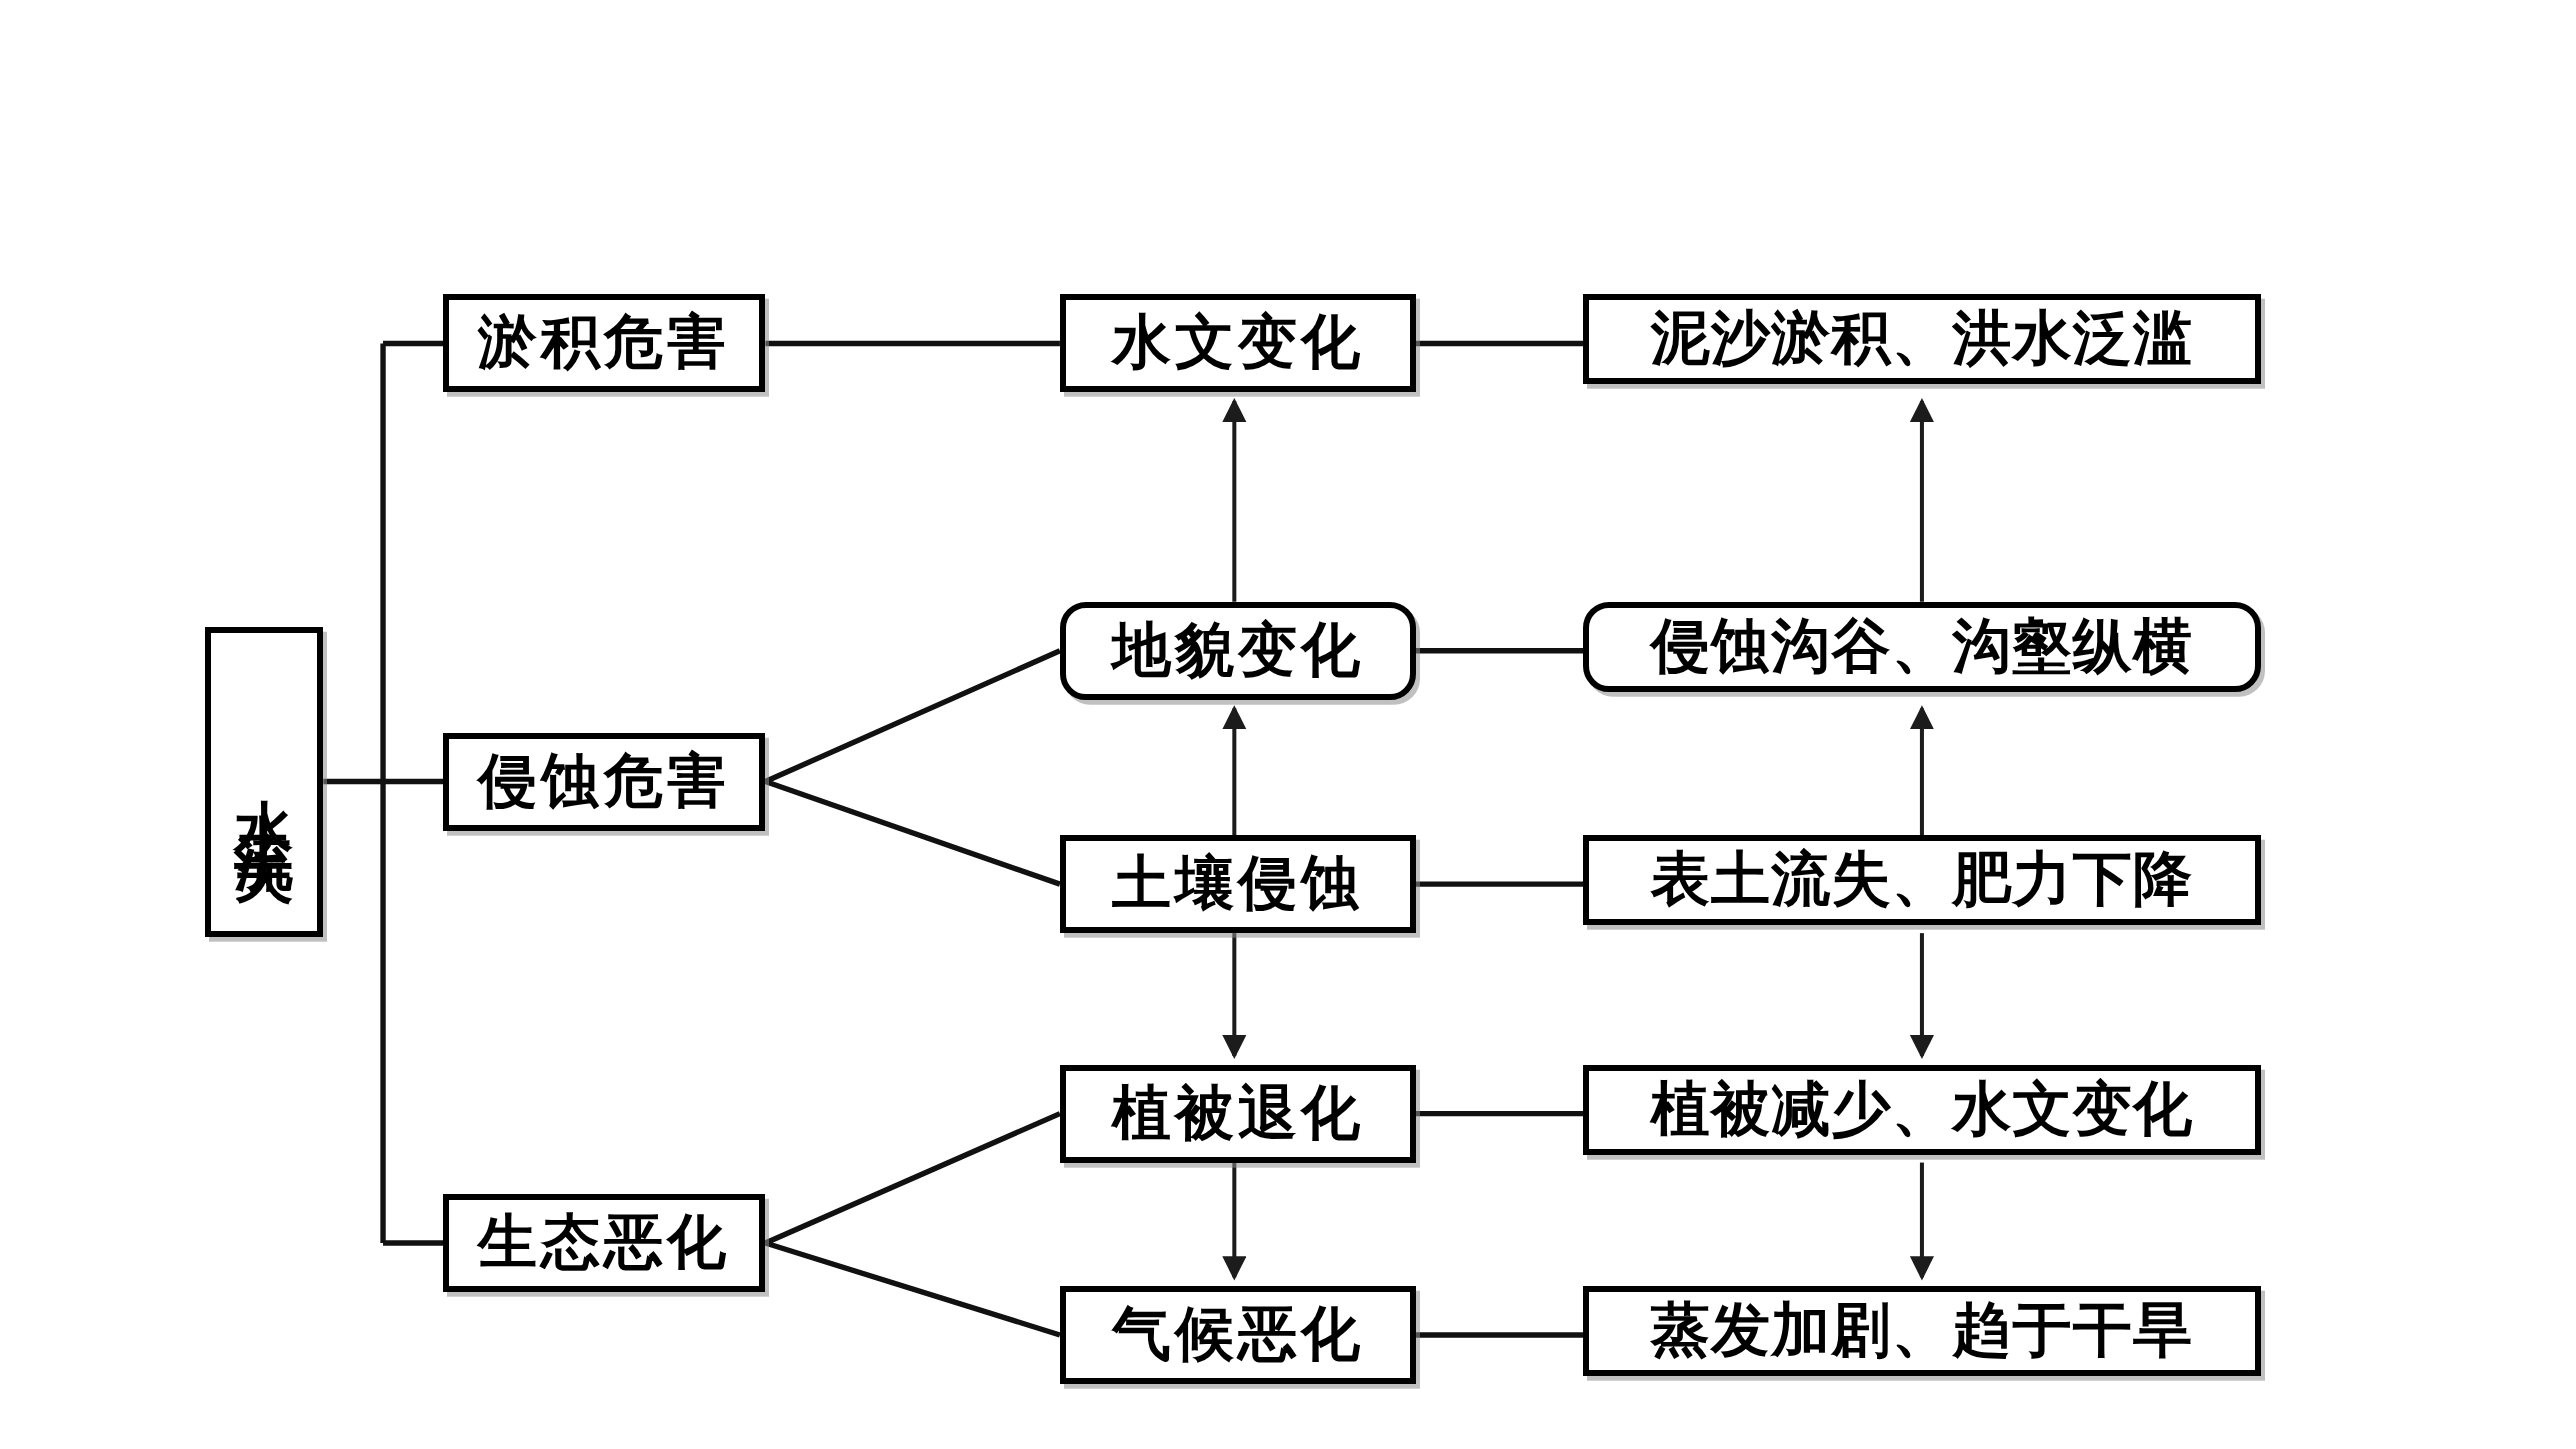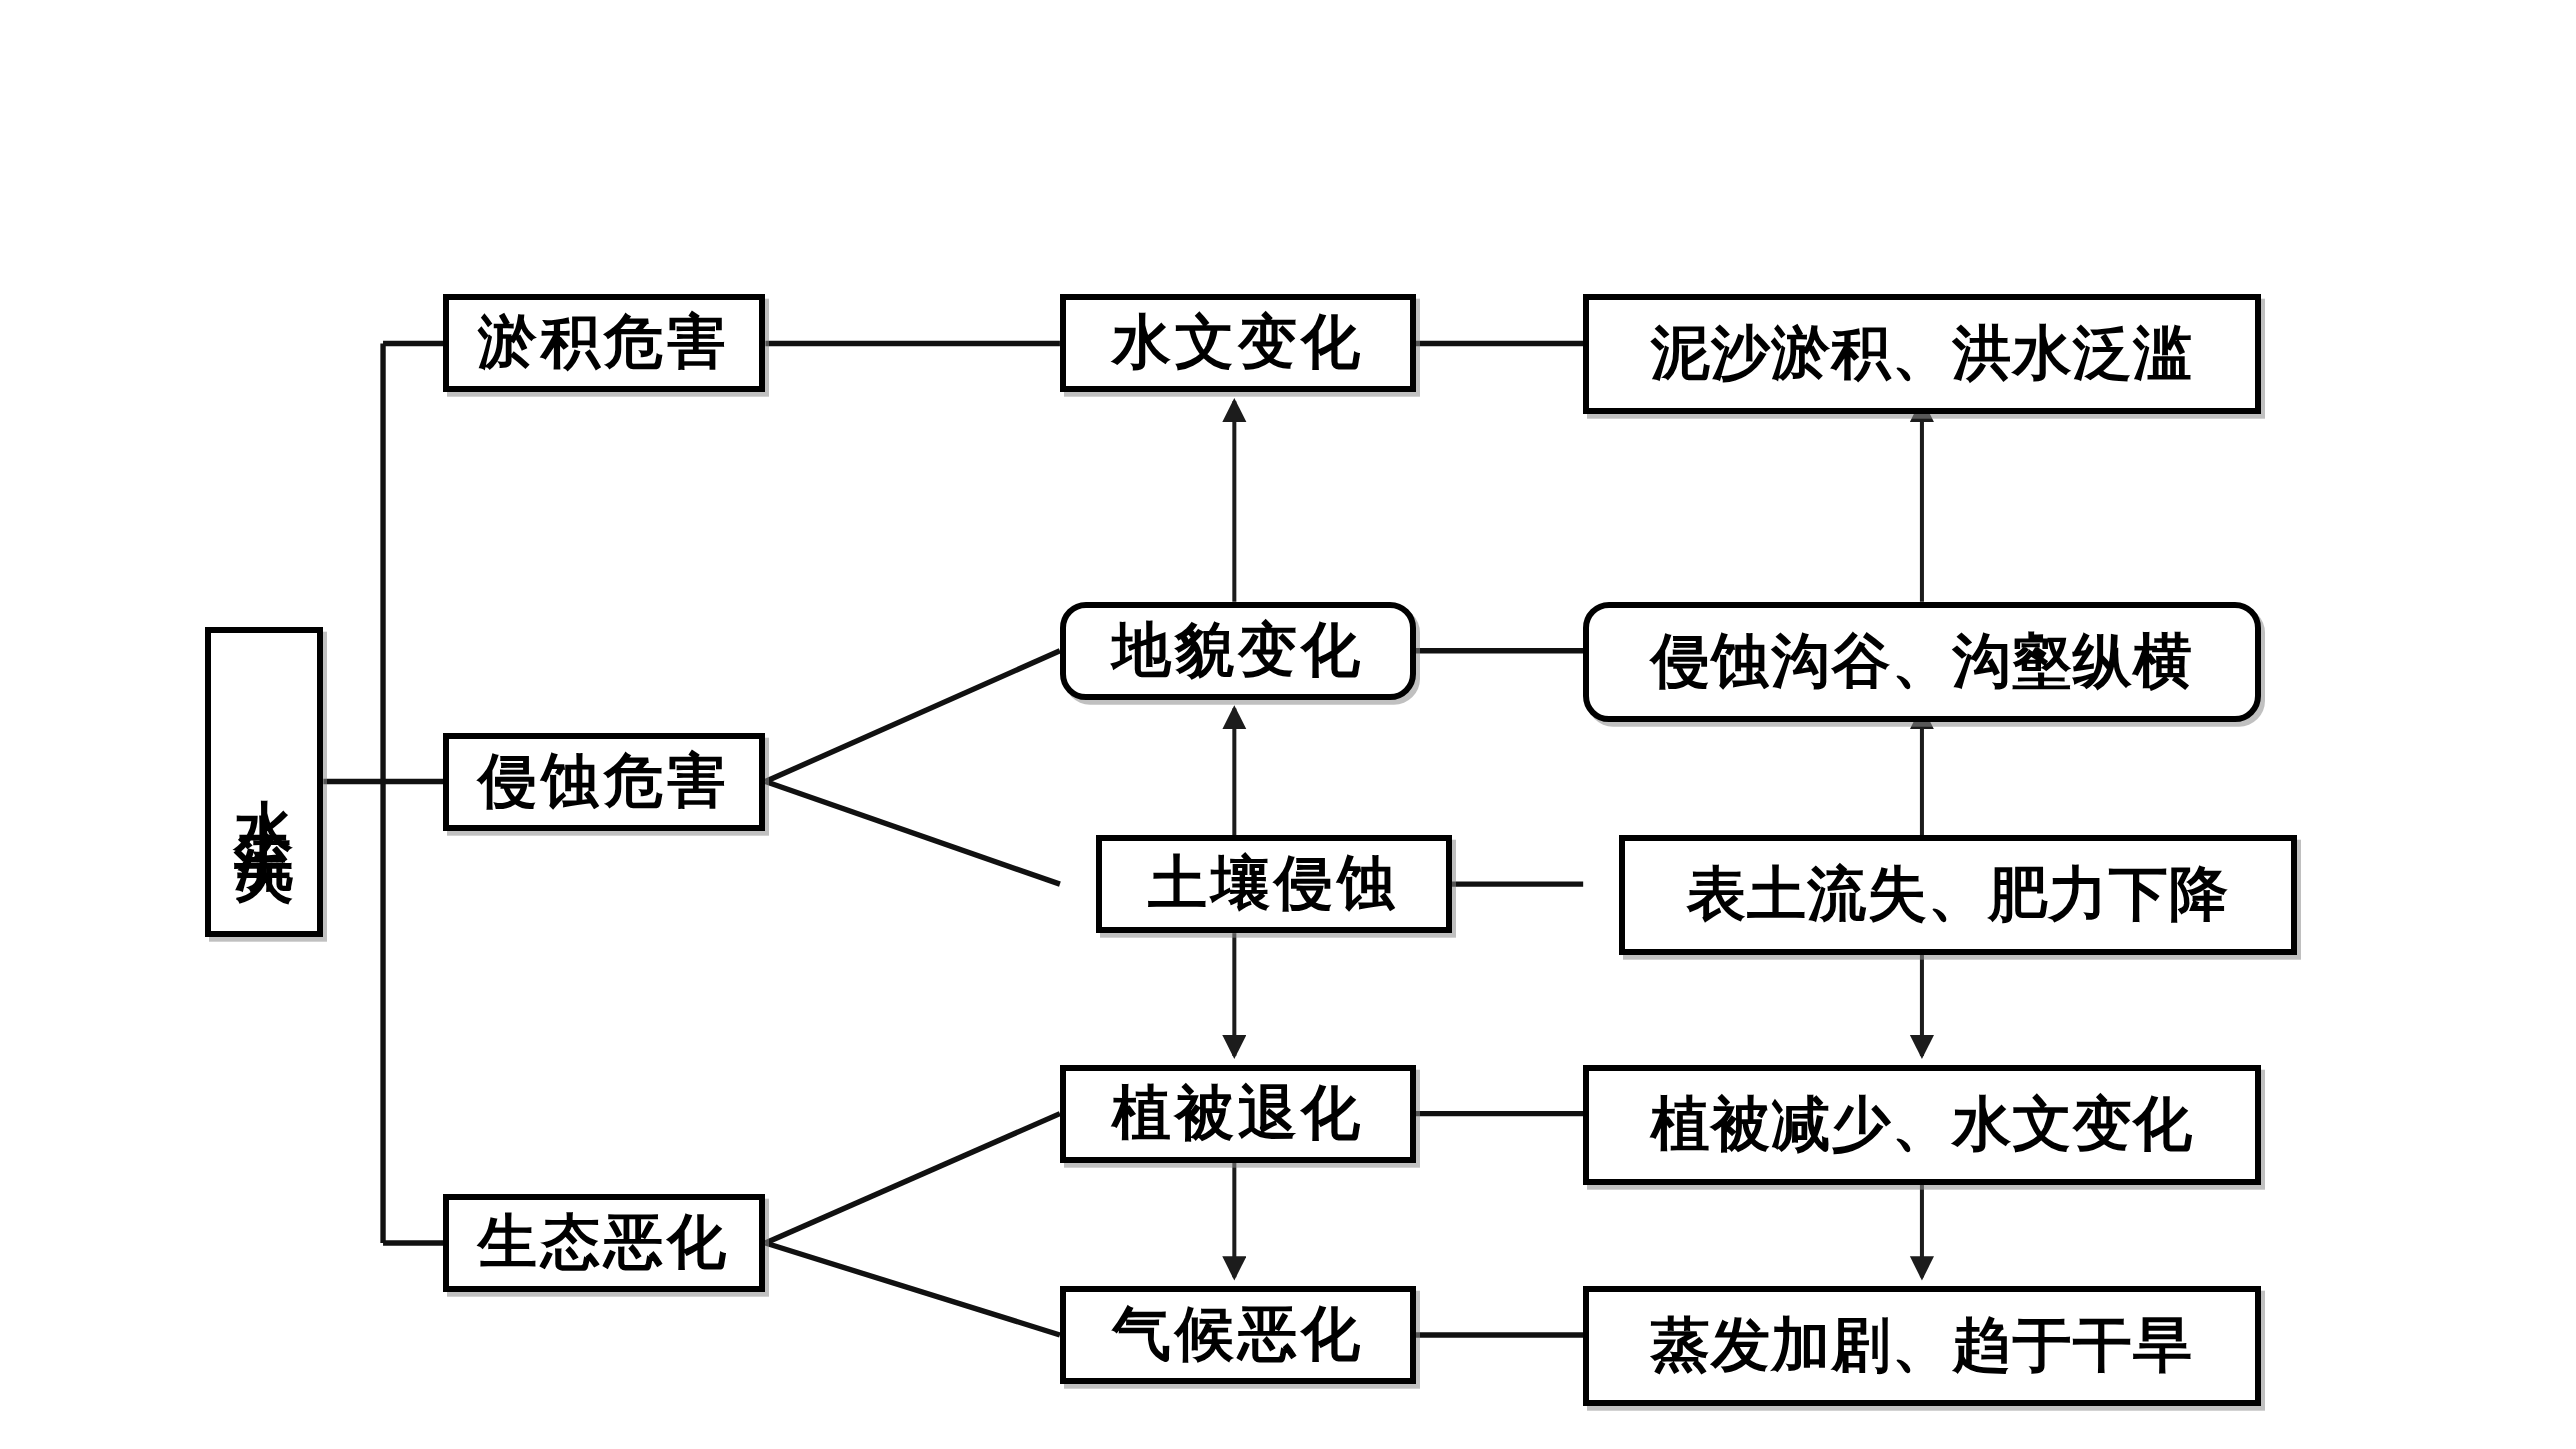--- a/index.html
+++ b/index.html
@@ -57,25 +57,25 @@
     left: 205px; top: 627px;
     width: 118px; height: 310px;
     font-size: 59px;
     writing-mode: vertical-rl;
     text-orientation: upright;
     letter-spacing: 14.8px;
   }
 
   .cat { left: 443px;  width: 322px;  height: 98px; }
   .mid { left: 1060px; width: 356px;  height: 98px; }
-  .out { left: 1583px; width: 678px; height: 120px; }
+  .out { left: 1583px; width: 678px; height: 90px; }
 
   .row1 { top: 294px; }
   .row2 { top: 602px; border-radius: 26px; }
-  .row3 { top: 835px; margin-left: 36px; }
+  .row3 { top: 835px; }
   .row4 { top: 1065px; }
   .row5 { top: 1286px; }
 
   .cat.c1 { top: 294px; }
   .cat.c2 { top: 733px; }
   .cat.c3 { top: 1194px; }
 </style>
 </head>
 <body>
 

